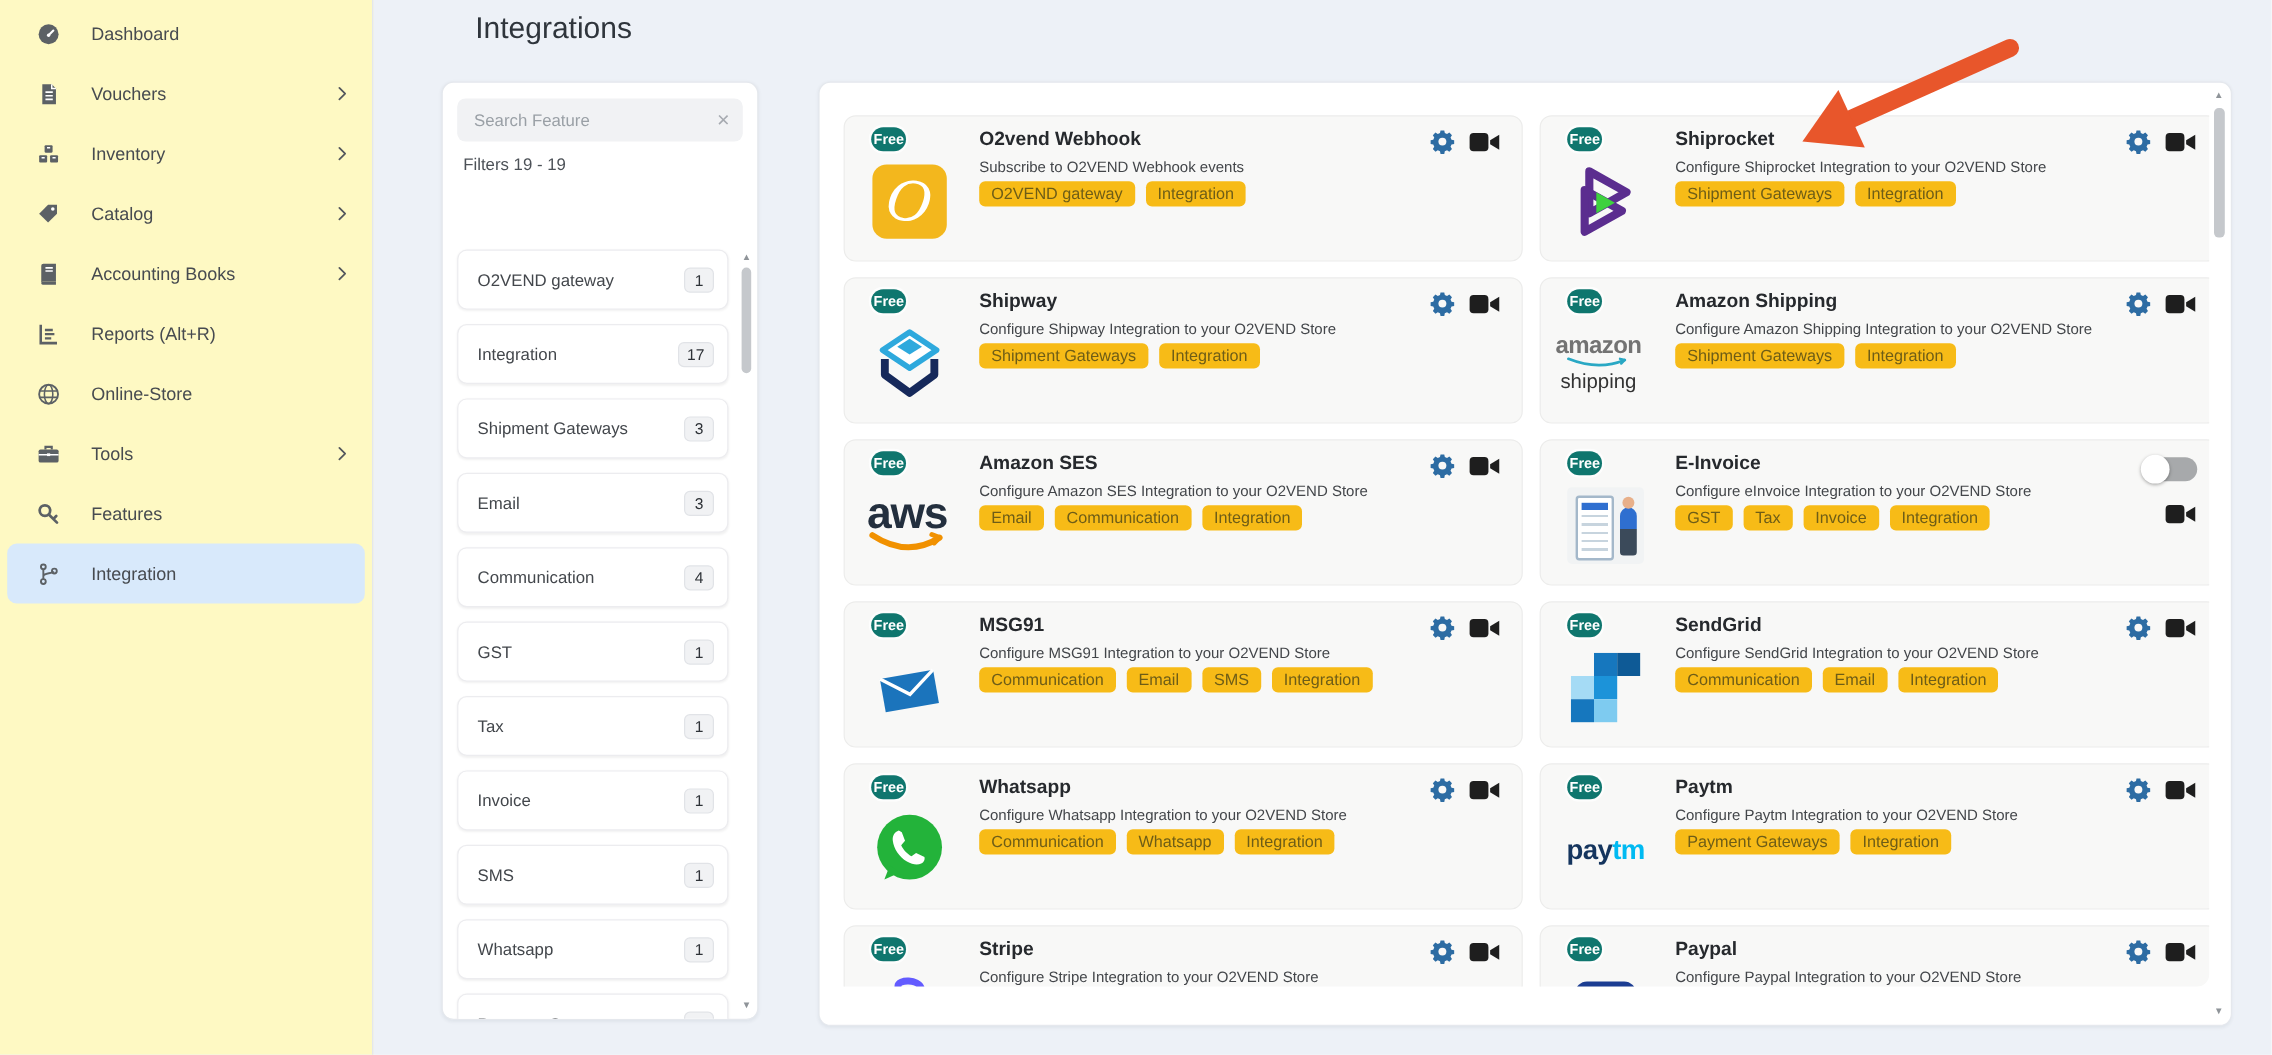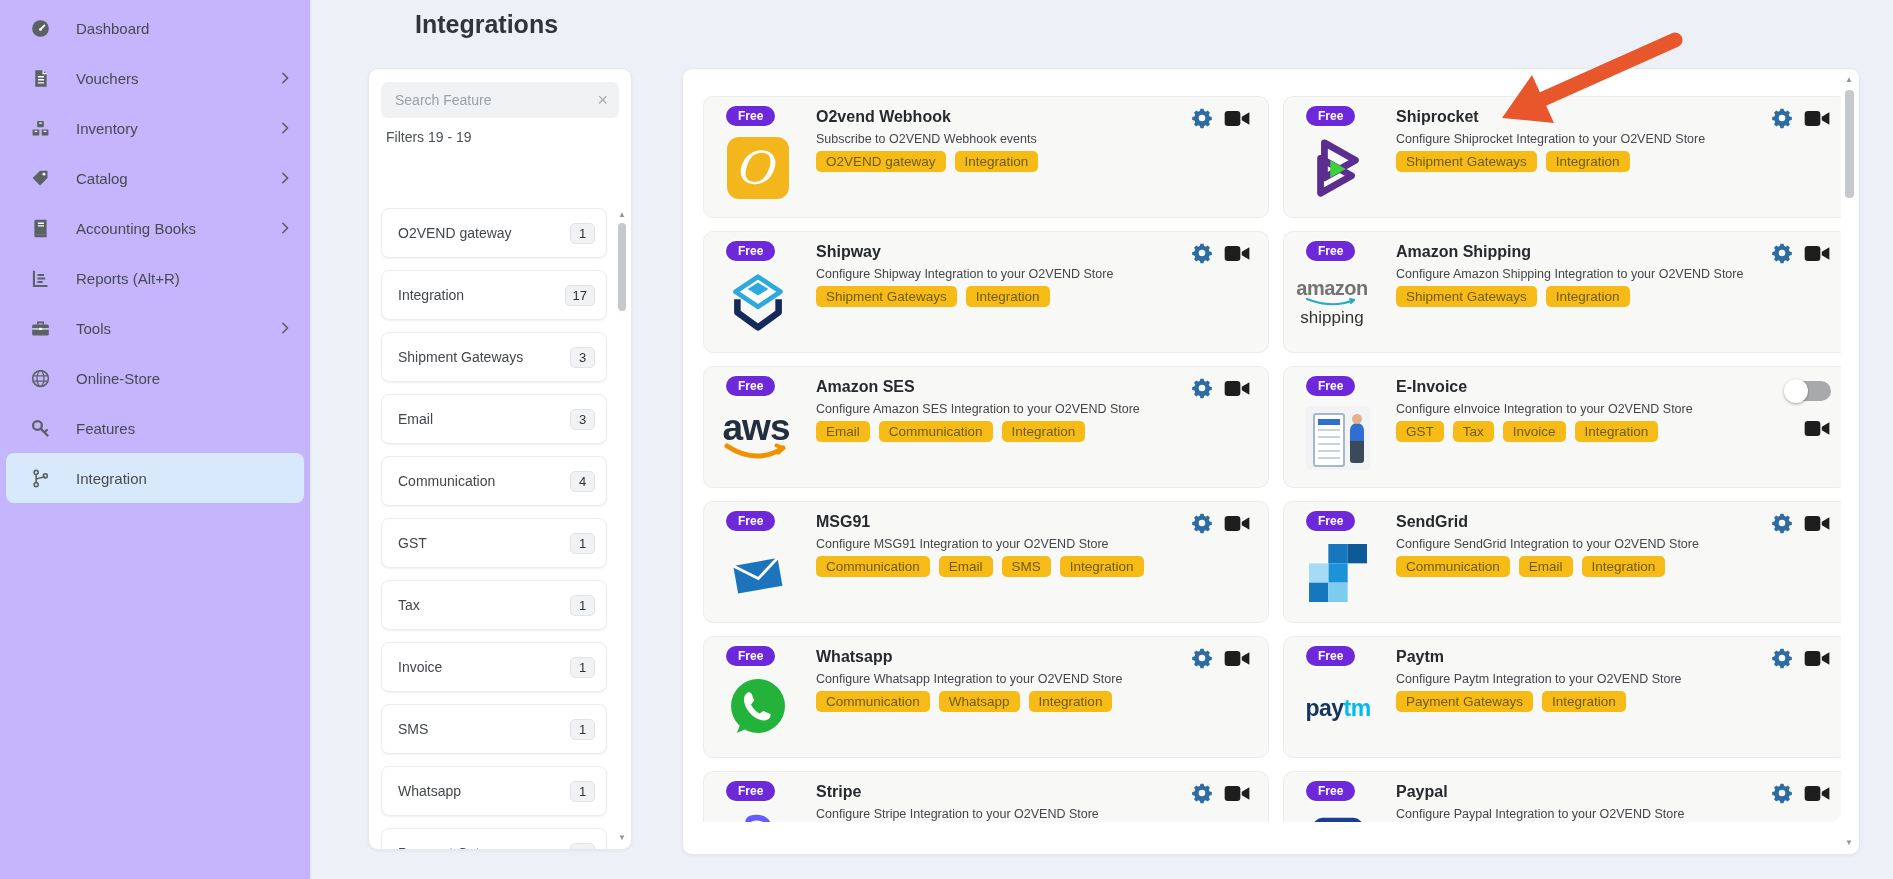--- a/index.html
+++ b/index.html
@@ -1,30 +1,30 @@
 <!DOCTYPE html>
 <html><head>
 <meta charset="utf-8">
 <style>
   html,body{margin:0;padding:0;width:1893px;height:879px;overflow:hidden;}
   body{background:#edf1f7;font-family:"Liberation Sans",sans-serif;position:relative;color:#333;}
 
   
-  .sidebar{position:absolute;left:0;top:0;width:310px;height:879px;background:#c4b5fd;border-right:1px solid #e3e7ec;z-index:5;}
+  .sidebar{position:absolute;left:0;top:0;width:310px;height:879px;background:#fef9c3;border-right:1px solid #e3e7ec;z-index:5;}
   .side-nav{position:absolute;top:3px;left:0;right:0;}
   .side-item{position:relative;height:50px;display:flex;align-items:center;padding:0 18px 0 30px;font-size:15px;color:#474b50;cursor:pointer;box-sizing:border-box;}
   .side-item.active{background:#d8e9fb;border-radius:8px;margin:0 6px;padding:0 12px 0 24px;}
   .side-icon{width:21px;height:21px;margin-right:25px;color:#5c6165;flex:none;display:inline-flex;}
   .side-icon svg{width:100%;height:100%;}
   .side-label{flex:1;}
   .side-chevron{width:14px;height:14px;color:#55595e;display:inline-flex;}
   .side-chevron svg{width:100%;height:100%;}
 
   
-  .page-title{position:absolute;left:415px;top:10px;font-size:25px;font-weight:700;color:#2f353c;}
+  .page-title{position:absolute;left:396px;top:10px;font-size:25px;font-weight:400;color:#2f353c;}
 
   
   .filter-panel{position:absolute;left:368px;top:68px;width:262px;height:780px;background:#fff;border:1px solid #e5e8ed;border-radius:10px;box-shadow:0 1px 3px rgba(25,35,50,.06);overflow:hidden;z-index:4;}
   .search-wrap{position:relative;margin:13px 12px 0 12px;}
   .search-input{width:100%;box-sizing:border-box;height:36px;background:#f1f2f4;border:none;border-radius:7px;padding:0 32px 0 14px;font-size:14px;color:#333;font-family:inherit;outline:none;}
   .search-input::placeholder{color:#9aa0a6;}
   .search-clear{position:absolute;right:11px;top:7px;color:#a6aab0;font-size:18px;line-height:22px;cursor:pointer;}
   .filters-summary{margin:11px 0 9px 17px;font-size:14px;color:#4c5157;}
   .filter-list{position:absolute;top:139px;left:12px;right:24px;bottom:0;}
   .filter-item{position:relative;height:50px;background:#fff;border:1px solid #ececef;border-radius:8px;box-shadow:0 1px 2px rgba(0,0,0,.06);margin-bottom:12px;display:flex;align-items:center;padding:0 11px 0 16px;cursor:pointer;box-sizing:border-box;}
@@ -34,21 +34,21 @@
   .sb-arrow{position:absolute;left:0;width:12px;height:10px;color:#8f9499;font-size:8px;line-height:10px;text-align:center;cursor:pointer;}
   .sb-arrow.up{top:0;}
   .sb-arrow.down{bottom:0;}
   .sb-thumb{position:absolute;left:2px;top:13px;width:8px;height:88px;background:#c5c8cc;border-radius:4px;cursor:pointer;}
 
   
   .main-panel{position:absolute;left:682px;top:68px;width:1178px;height:787px;background:#fff;border:1px solid #e5e8ed;border-radius:10px;box-shadow:0 1px 3px rgba(25,35,50,.06);box-sizing:border-box;z-index:3;}
   .cards-clip{position:absolute;left:0;top:0;width:1158px;height:753px;overflow:hidden;border-radius:10px;}
   .cards-grid{position:absolute;left:20px;top:27px;display:grid;grid-template-columns:566px 566px;gap:13px 14px;}
   .int-card{position:relative;width:566px;height:122px;background:#f8f8f7;border:1px solid #ececeb;border-radius:10px;box-sizing:border-box;cursor:pointer;}
-  .free-badge{position:absolute;left:22px;top:9px;background:#6d28d9;color:#fff;font-size:12px;font-weight:700;padding:3px 12px;border-radius:12px;box-shadow:0 0 0 2px rgba(255,255,255,.75);}
+  .free-badge{position:absolute;left:22px;top:9px;background:#0f766e;color:#fff;font-size:12px;font-weight:700;padding:3px 2px;border-radius:12px;box-shadow:0 0 0 2px rgba(255,255,255,.75);}
   .card-logo{position:absolute;left:22px;top:36px;width:64px;height:70px;display:flex;align-items:center;justify-content:center;}
   .card-title{position:absolute;left:112px;top:11px;font-size:16px;font-weight:700;color:#26292d;}
   .card-desc{position:absolute;left:112px;top:35px;font-size:12.5px;color:#43464a;}
   .card-tags{position:absolute;left:112px;top:54px;display:flex;gap:9px;}
   .tag-chip{background:#f7bb17;color:#6e5d17;font-size:13.5px;padding:3px 10px;border-radius:5px;white-space:nowrap;}
   .card-controls{position:absolute;right:17px;top:10px;display:flex;gap:11px;align-items:center;}
   .card-controls.stacked{flex-direction:column;align-items:flex-end;gap:17px;top:12px;}
   .ctl{display:inline-flex;cursor:pointer;}
   .toggle{position:relative;width:47px;height:23px;display:inline-block;}
   .toggle-track{position:absolute;left:7px;top:2px;width:40px;height:20px;background:#a7a9ab;border-radius:10px;}
@@ -156,42 +156,42 @@
           <svg viewBox="0 0 24 24">
             <path d="M4.5 3v17.5H20" fill="none" stroke="currentColor" stroke-width="2.4"></path>
             <path d="M8.5 8H16M8.5 12h9M8.5 16h6" stroke="currentColor" stroke-width="2.2"></path>
           </svg>
         </span>
         <span class="side-label">Reports (Alt+R)</span>
       </div>
       <div class="side-item">
         <span class="side-icon">
           <svg viewBox="0 0 24 24">
+            <circle cx="12" cy="12" r="9" fill="none" stroke="currentColor" stroke-width="1.8"></circle>
+            <ellipse cx="12" cy="12" rx="4" ry="9" fill="none" stroke="currentColor" stroke-width="1.5"></ellipse>
+            <path d="M3.5 9h17M3.5 15h17" stroke="currentColor" stroke-width="1.5"></path>
+          </svg>
+        </span>
+        <span class="side-label">Online-Store</span>
+      </div>
+      <div class="side-item">
+        <span class="side-icon">
+          <svg viewBox="0 0 24 24">
             <rect x="2.5" y="7.5" width="19" height="12.5" rx="1.8" fill="currentColor"></rect>
             <path d="M9 7.5V5h6v2.5" fill="none" stroke="currentColor" stroke-width="2"></path>
             <path d="M2.5 12.5h19" stroke="#fff" stroke-width="1.3"></path>
             <rect x="10.5" y="11.2" width="3" height="2.6" fill="#fff"></rect>
           </svg>
         </span>
         <span class="side-label">Tools</span>
         <span class="side-chevron">
           <svg viewBox="0 0 16 16">
             <path d="M5.5 2.5 11 8l-5.5 5.5" fill="none" stroke="currentColor" stroke-width="1.7" stroke-linecap="round" stroke-linejoin="round"></path>
           </svg>
         </span>
-      </div>
-      <div class="side-item">
-        <span class="side-icon">
-          <svg viewBox="0 0 24 24">
-            <circle cx="12" cy="12" r="9" fill="none" stroke="currentColor" stroke-width="1.8"></circle>
-            <ellipse cx="12" cy="12" rx="4" ry="9" fill="none" stroke="currentColor" stroke-width="1.5"></ellipse>
-            <path d="M3.5 9h17M3.5 15h17" stroke="currentColor" stroke-width="1.5"></path>
-          </svg>
-        </span>
-        <span class="side-label">Online-Store</span>
       </div>
       <div class="side-item">
         <span class="side-icon">
           <svg viewBox="0 0 24 24">
             <circle cx="8.5" cy="8.5" r="5" fill="none" stroke="currentColor" stroke-width="2.6"></circle>
             <path d="M12.2 12.2 20 20M16.5 16.5l2.8-2.8" stroke="currentColor" stroke-width="2.6" stroke-linecap="round" fill="none"></path>
           </svg>
         </span>
         <span class="side-label">Features</span>
       </div>

